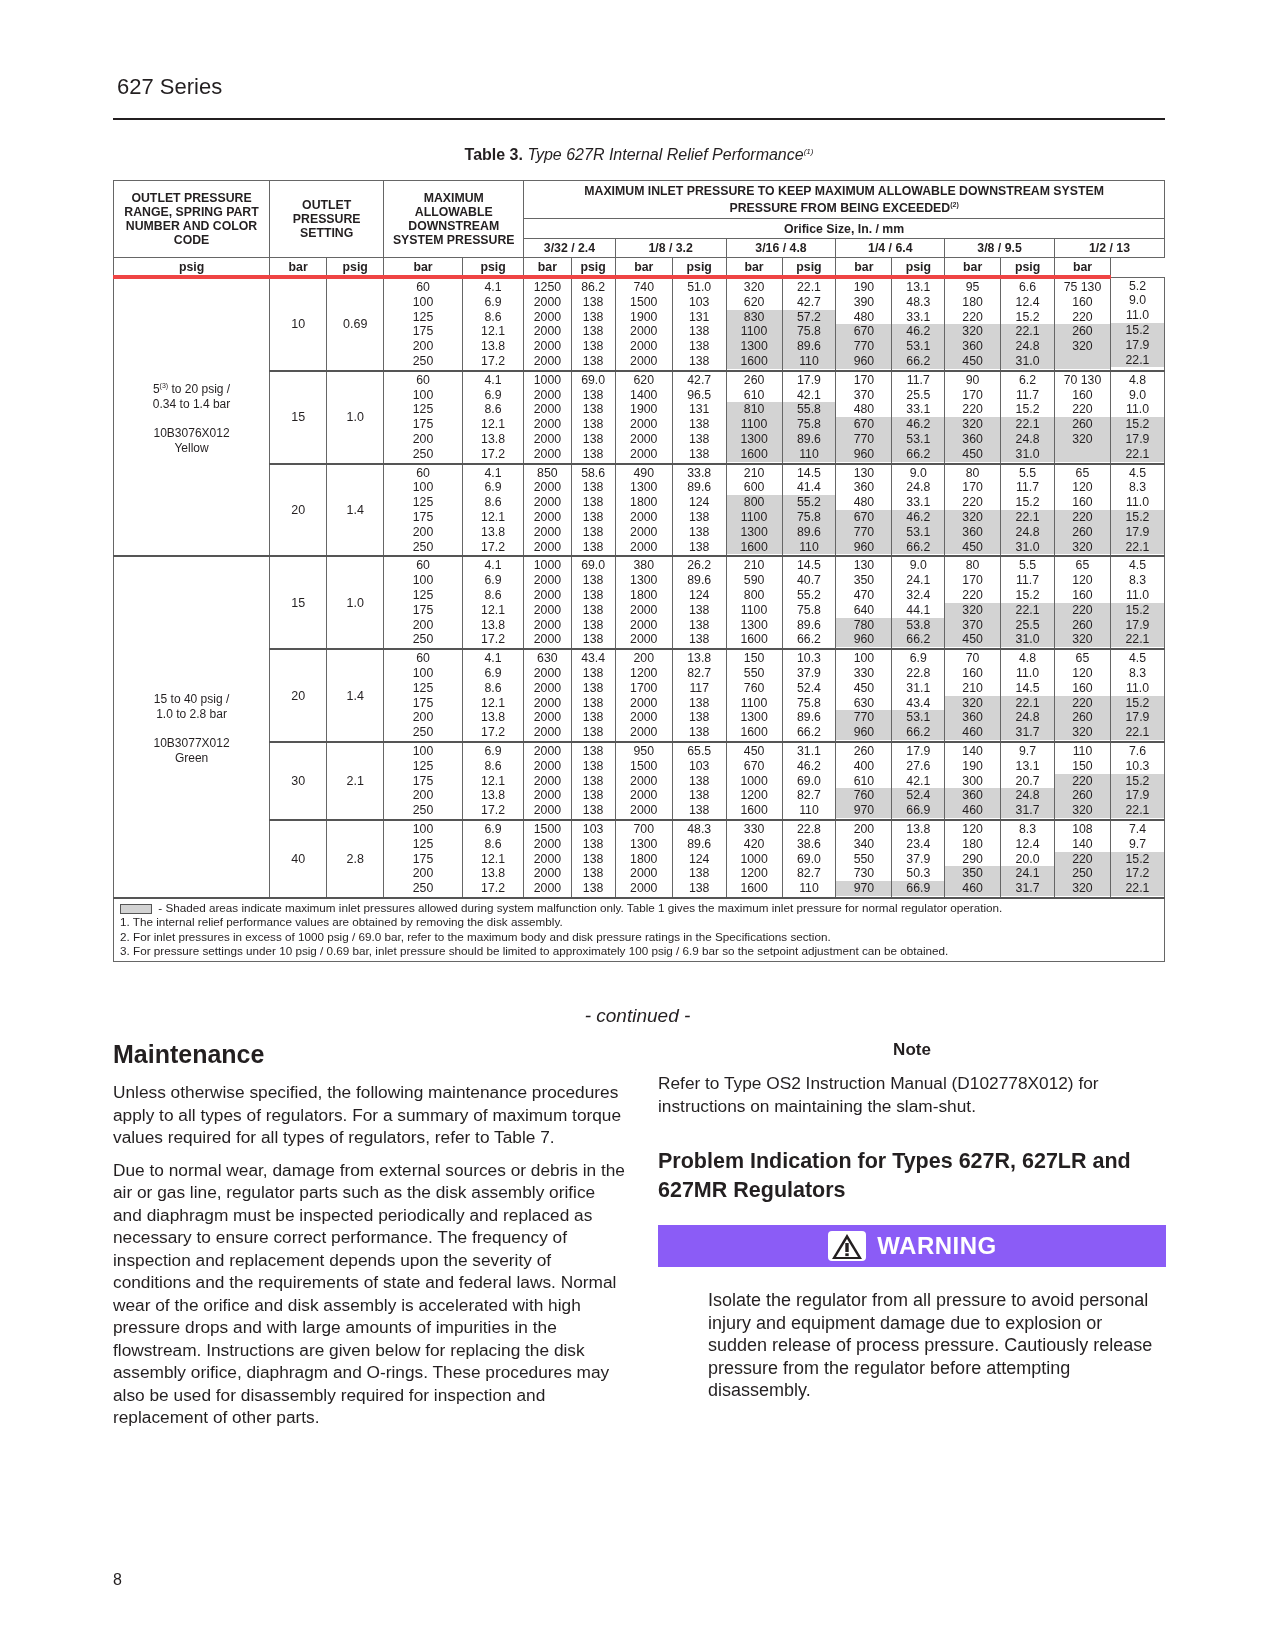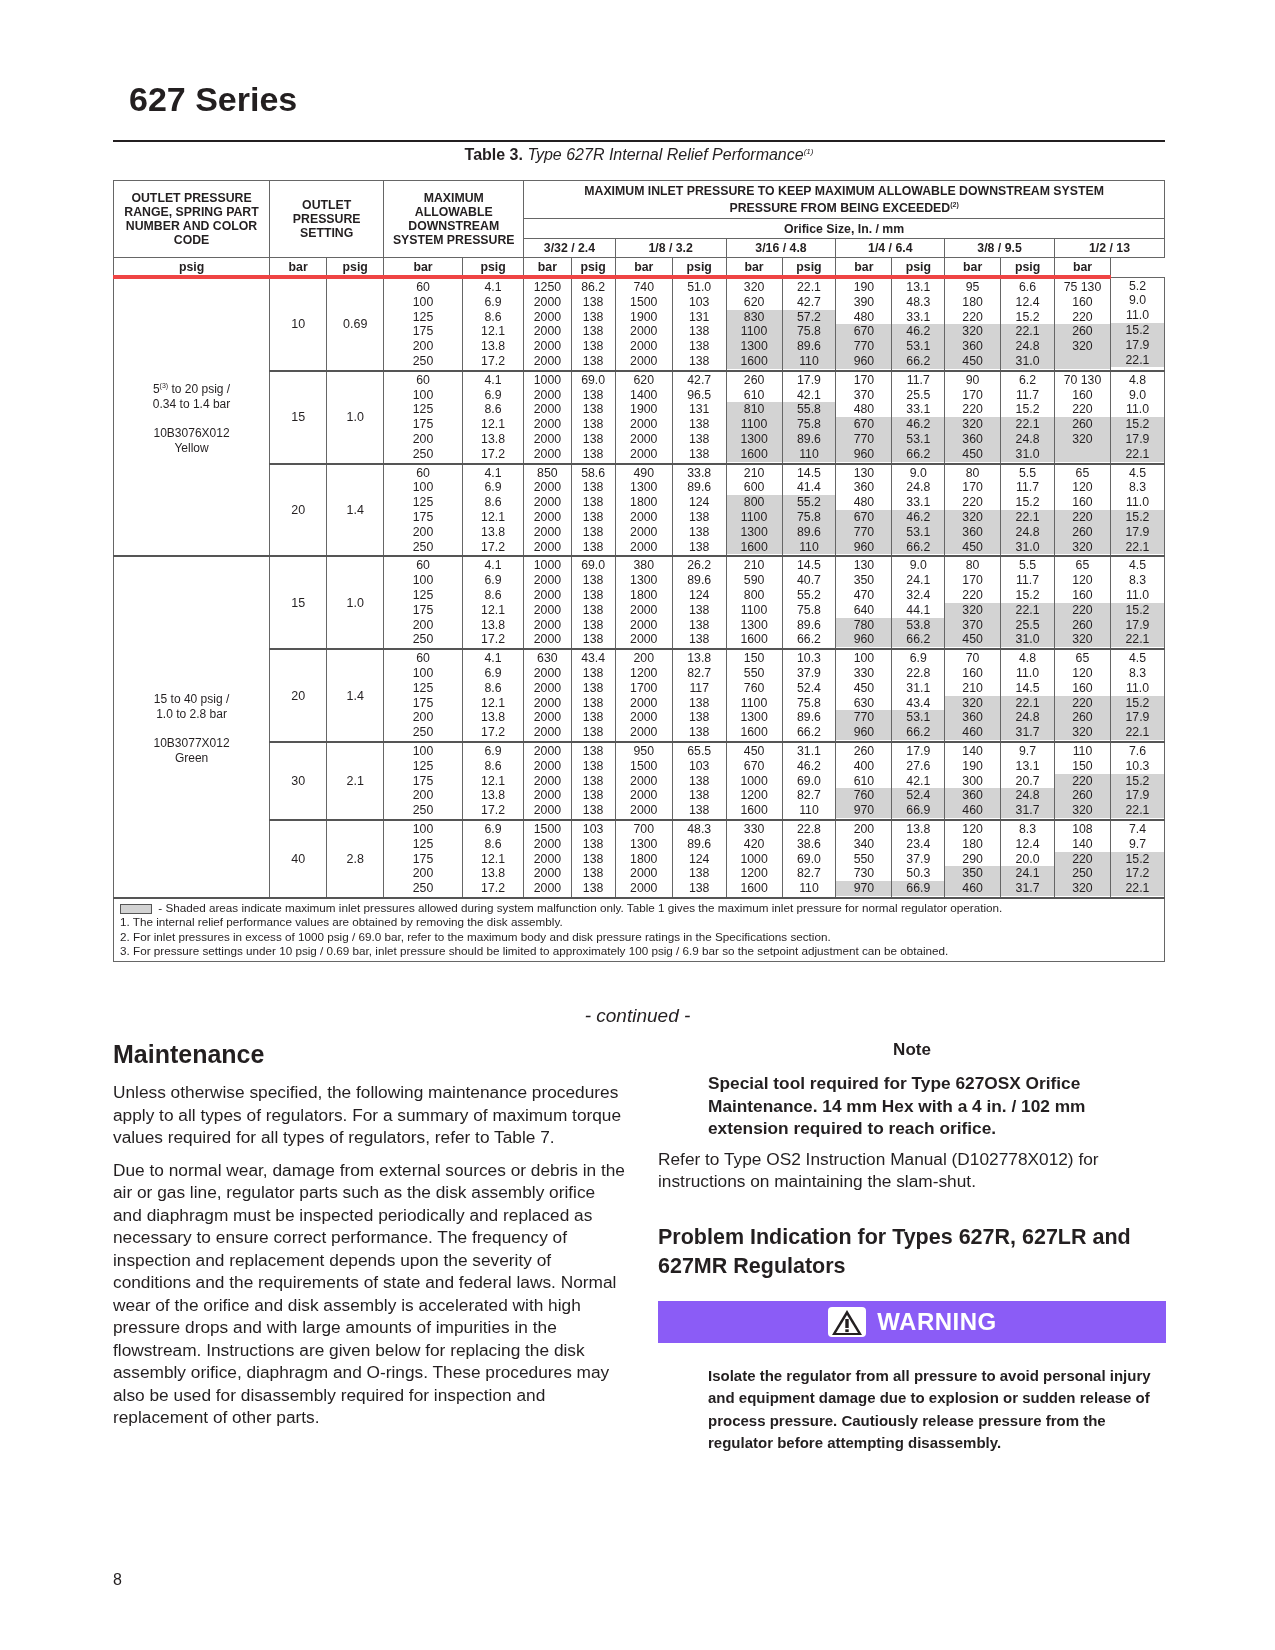--- a/index.html
+++ b/index.html
@@ -1,18 +1,18 @@
 <!DOCTYPE html>
 <html><head>
 <meta charset="utf-8">
 <style>
   html,body{margin:0;padding:0;background:#fff;}
   body{width:1275px;height:1650px;position:relative;font-family:"Liberation Sans",sans-serif;color:#231f20;overflow:hidden;}
   .page-header{position:absolute;left:113px;top:58px;width:1052px;}
-  .series-title{font-size:34px;font-weight:bold;margin:16px;line-height:50px;}
+  .series-title{font-size:22px;font-weight:normal;margin:4px;line-height:50px;}
   .header-rule{border-top:2px solid #231f20;margin-top:6px;}
   .table-caption{position:absolute;left:113px;width:1052px;top:146px;text-align:center;font-size:16px;font-style:italic;}
   .table-caption b{font-style:normal;font-weight:bold;}
   .table-caption sup{font-size:8px;}
   table.relief{position:absolute;left:113px;top:180px;width:1052px;border-collapse:collapse;font-size:12.3px;table-layout:fixed;}
   table.relief td, table.relief th{border:1px solid #666;padding:0;text-align:center;vertical-align:middle;}
   table.relief th{font-weight:bold;font-size:12.3px;line-height:14px;}
   table.relief thead tr.units th{border-bottom:4px solid #ef4444;height:17px;}
   table.relief td.rng{font-size:12px;line-height:15px;}
   table.relief td.set{font-size:12.5px;}
@@ -25,21 +25,21 @@
   .continued{position:absolute;left:0;width:1275px;top:1005px;text-align:center;font-size:19px;font-style:italic;}
   .col-left{position:absolute;left:113px;top:1040px;width:515px;}
   .col-right{position:absolute;left:658px;top:1040px;width:508px;}
   h2.sec{font-size:25px;font-weight:bold;margin:0 0 12px 0;}
   p.body{font-size:17.3px;line-height:22.5px;margin:0 0 10px 0;}
   .note-title{text-align:center;font-weight:bold;font-size:17px;margin:0 0 12px 0;}
   .note-body{font-weight:bold;font-size:17.3px;line-height:22.5px;margin:0 0 8px 50px;}
   h3.sub{font-size:21.5px;font-weight:bold;line-height:29px;margin:30px 0 20px 0;}
   .warning-bar{background:#8b5cf6;color:#fff;height:42px;display:flex;align-items:center;justify-content:center;font-size:24px;font-weight:bold;letter-spacing:0.5px;}
   .warning-bar svg{margin-right:10px;}
-  .warn-body{font-weight:bold;font-size:15px;line-height:22.5px;margin:22px 0 0 50px;}
+  .warn-body{font-weight:normal;font-size:18px;line-height:22.5px;margin:22px 0 0 50px;}
   .page-num{position:absolute;left:113px;top:1571px;font-size:16px;}
 </style>
 </head>
 <body>
 
 <div class="page-header">
   <h1 class="series-title">627 Series</h1>
   <div class="header-rule"></div>
 </div>
 
@@ -919,21 +919,20 @@
 <div class="continued">- continued -</div>
 
 <div class="col-left">
   <h2 class="sec">Maintenance</h2>
   <p class="body">Unless otherwise specified, the following maintenance procedures apply to all types of regulators. For a summary of maximum torque values required for all types of regulators, refer to Table 7.</p>
   <p class="body">Due to normal wear, damage from external sources or debris in the air or gas line, regulator parts such as the disk assembly orifice and diaphragm must be inspected periodically and replaced as necessary to ensure correct performance. The frequency of inspection and replacement depends upon the severity of conditions and the requirements of state and federal laws. Normal wear of the orifice and disk assembly is accelerated with high pressure drops and with large amounts of impurities in the flowstream. Instructions are given below for replacing the disk assembly orifice, diaphragm and O-rings. These procedures may also be used for disassembly required for inspection and replacement of other parts.</p>
 </div>
 
 <div class="col-right">
   <div class="note-title">Note</div>
-  <div class="note-body">Special tool required for Type 627OSX Orifice Maintenance. 14 mm Hex with a 4 in. / 102 mm extension required to reach orifice.</div>
   <p class="body">Refer to Type OS2 Instruction Manual (D102778X012) for instructions on maintaining the slam-shut.</p>
   <h3 class="sub">Problem Indication for Types 627R, 627LR and 627MR Regulators</h3>
   <div class="warning-bar">
     <svg width="40" height="32" viewBox="0 0 40 32">
       <rect x="1" y="1" width="38" height="30" rx="4" fill="#fff"></rect>
       <polygon points="20,4 35,29 5,29" fill="#231f20"></polygon>
       <polygon points="20,9 31,27 9,27" fill="#fff"></polygon>
       <rect x="18.3" y="13" width="3.4" height="9" fill="#231f20"></rect>
       <rect x="18.3" y="23.3" width="3.4" height="2.8" fill="#231f20"></rect>
     </svg>

